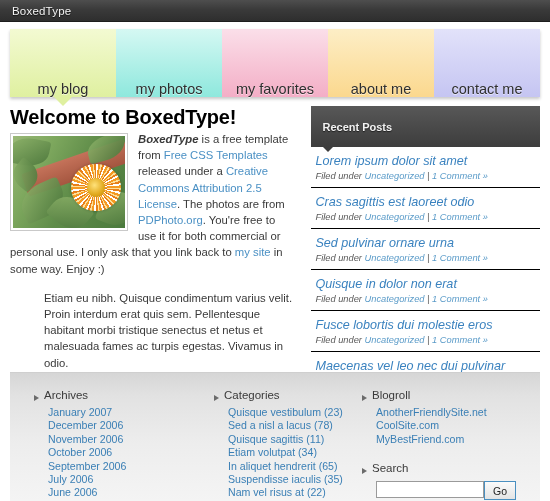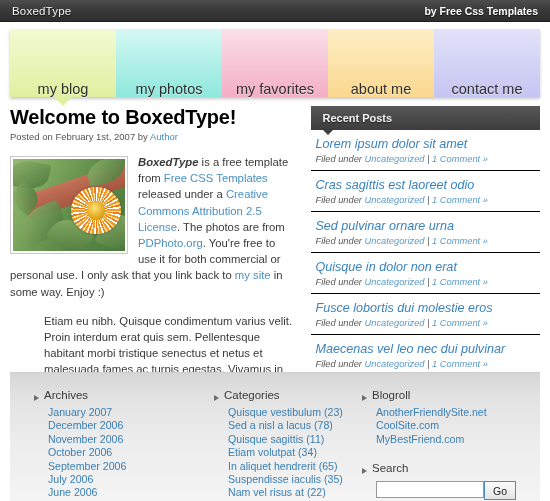--- a/index.html
+++ b/index.html
@@ -176,21 +176,21 @@
     color: #3a3a3a;
   }
   .body-text a { color: #4a90c4; text-decoration: none; cursor: pointer; }
   .body-text b { font-style: italic; font-weight: bold; }
   .para2 { clear: both; margin-top: 13px; margin-left: 34px; }
 
   
   .sidebar { width: 233px; }
   .side-head {
     position: relative;
-    height: 24px;
+    height: 41px;
     background: linear-gradient(to bottom, #585858 0%, #4a4a4a 50%, #3d3d3d 100%);
     color: #f2f2f2;
     font-size: 11px;
     font-weight: bold;
     display: flex;
     align-items: center;
     padding-left: 11px;
     text-shadow: 0 1px 1px rgba(0,0,0,.6);
   }
   .side-head .tip {
@@ -278,21 +278,20 @@
     cursor: pointer;
   }
 </style>
 </head>
 <body>
 
 <div class="page">
 
   <div class="topbar">
     <div class="topbar-title">BoxedType</div>
-    <div class="topbar-credit">by Free Css Templates</div>
   </div>
 
   <div class="navwrap">
     <div class="nav" id="nav">
         <div class="nav-item active" style="background: linear-gradient(rgb(243, 250, 210) 0%, rgb(223, 240, 160) 100%); --tabc: #dff0a0;">
           <span>my blog</span>
           <span class="pointer"></span>
         </div>
         <div class="nav-item" style="background: linear-gradient(rgb(213, 248, 243) 0%, rgb(142, 232, 221) 100%); --tabc: #8ee8dd;">
           <span>my photos</span>
@@ -306,23 +305,20 @@
         <div class="nav-item" style="background: linear-gradient(rgb(226, 226, 250) 0%, rgb(197, 197, 242) 100%); --tabc: #c5c5f2;">
           <span>contact me</span>
         </div>
       </div>
   </div>
 
   <div class="content">
 
     <div class="main">
       <div class="post-title">Welcome to BoxedType!</div>
-      <div class="post-meta">
-        <span>Posted on February 1st, 2007 by </span><a>Author</a>
-      </div>
 
       <div class="thumb">
         <div class="thumb-inner">
           <div class="pot"></div>
           <div class="leaf l1"></div>
           <div class="leaf l2"></div>
           <div class="leaf l3"></div>
           <div class="leaf l4"></div>
           <div class="leaf l5"></div>
           <div class="leaf l6"></div>

